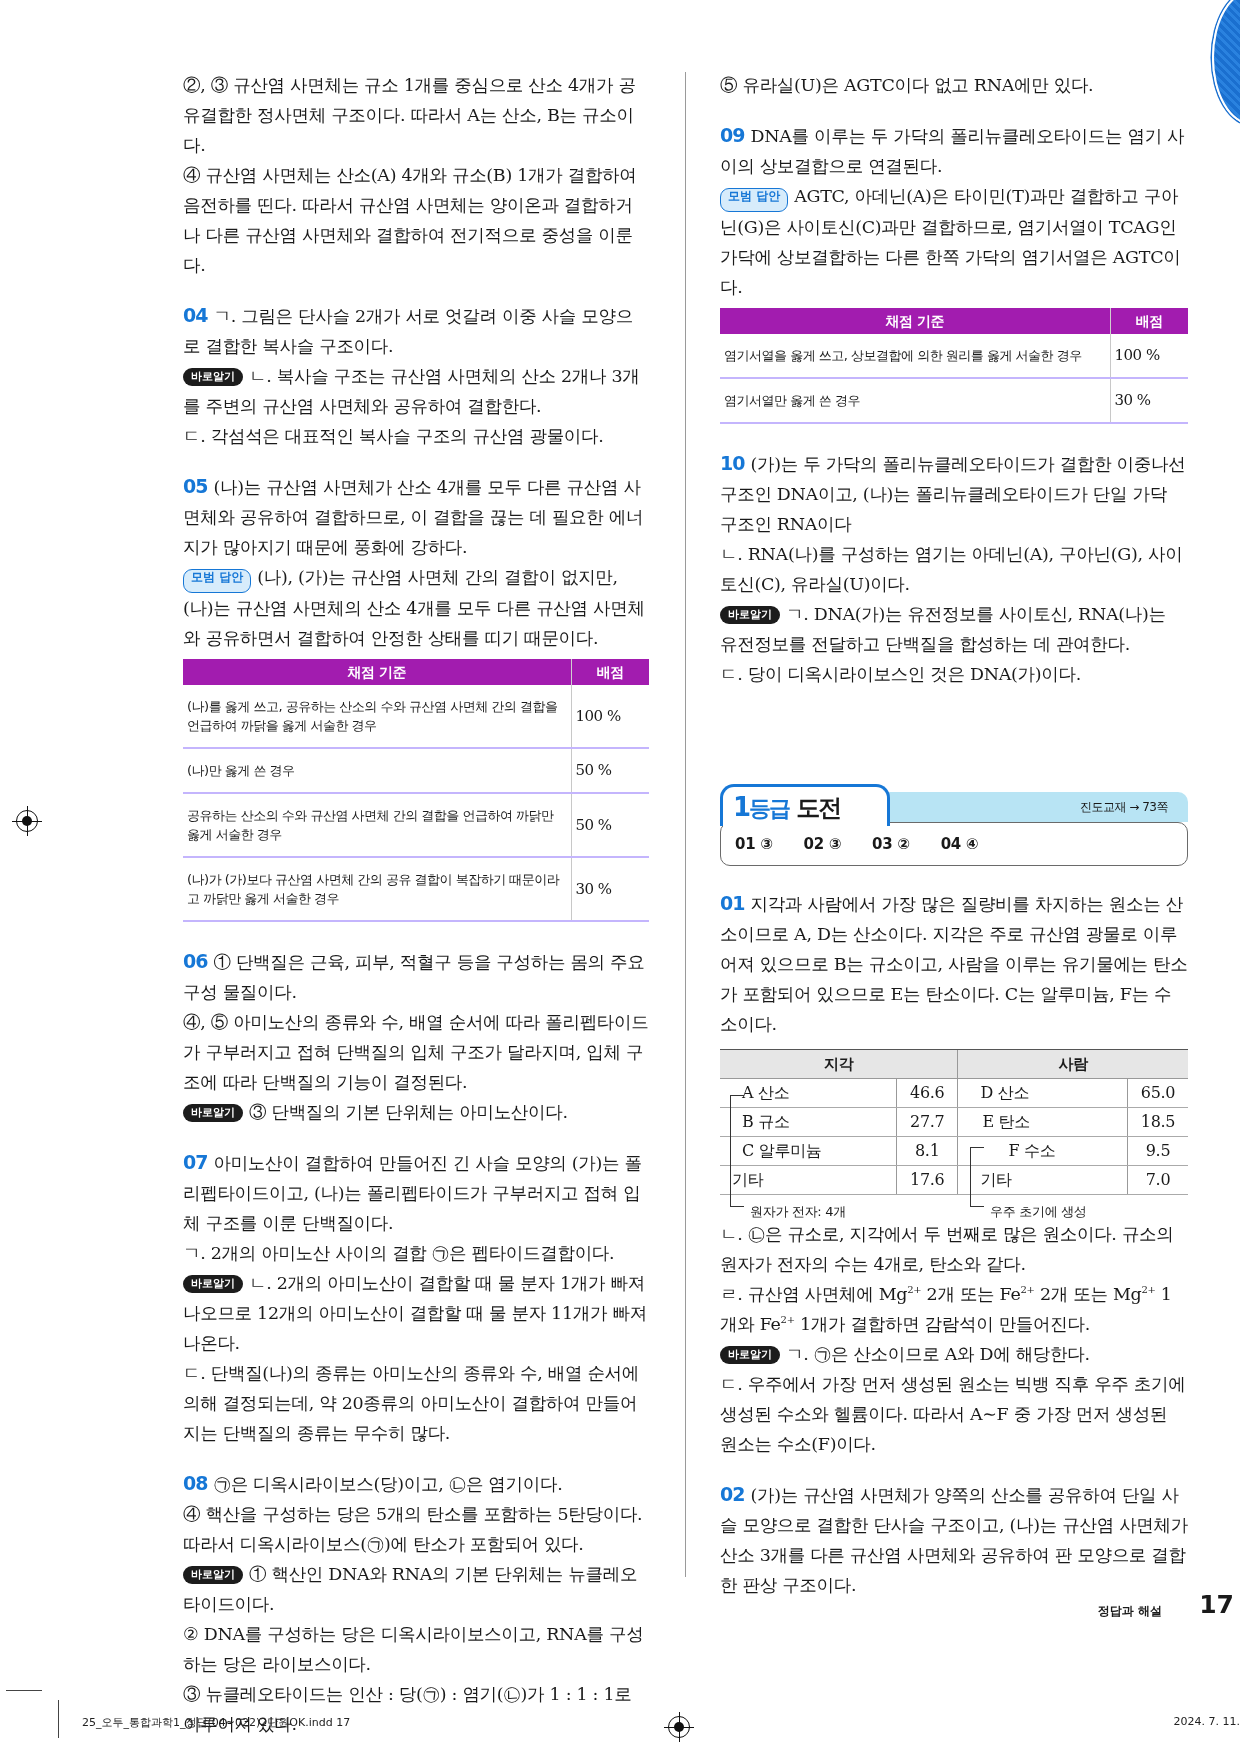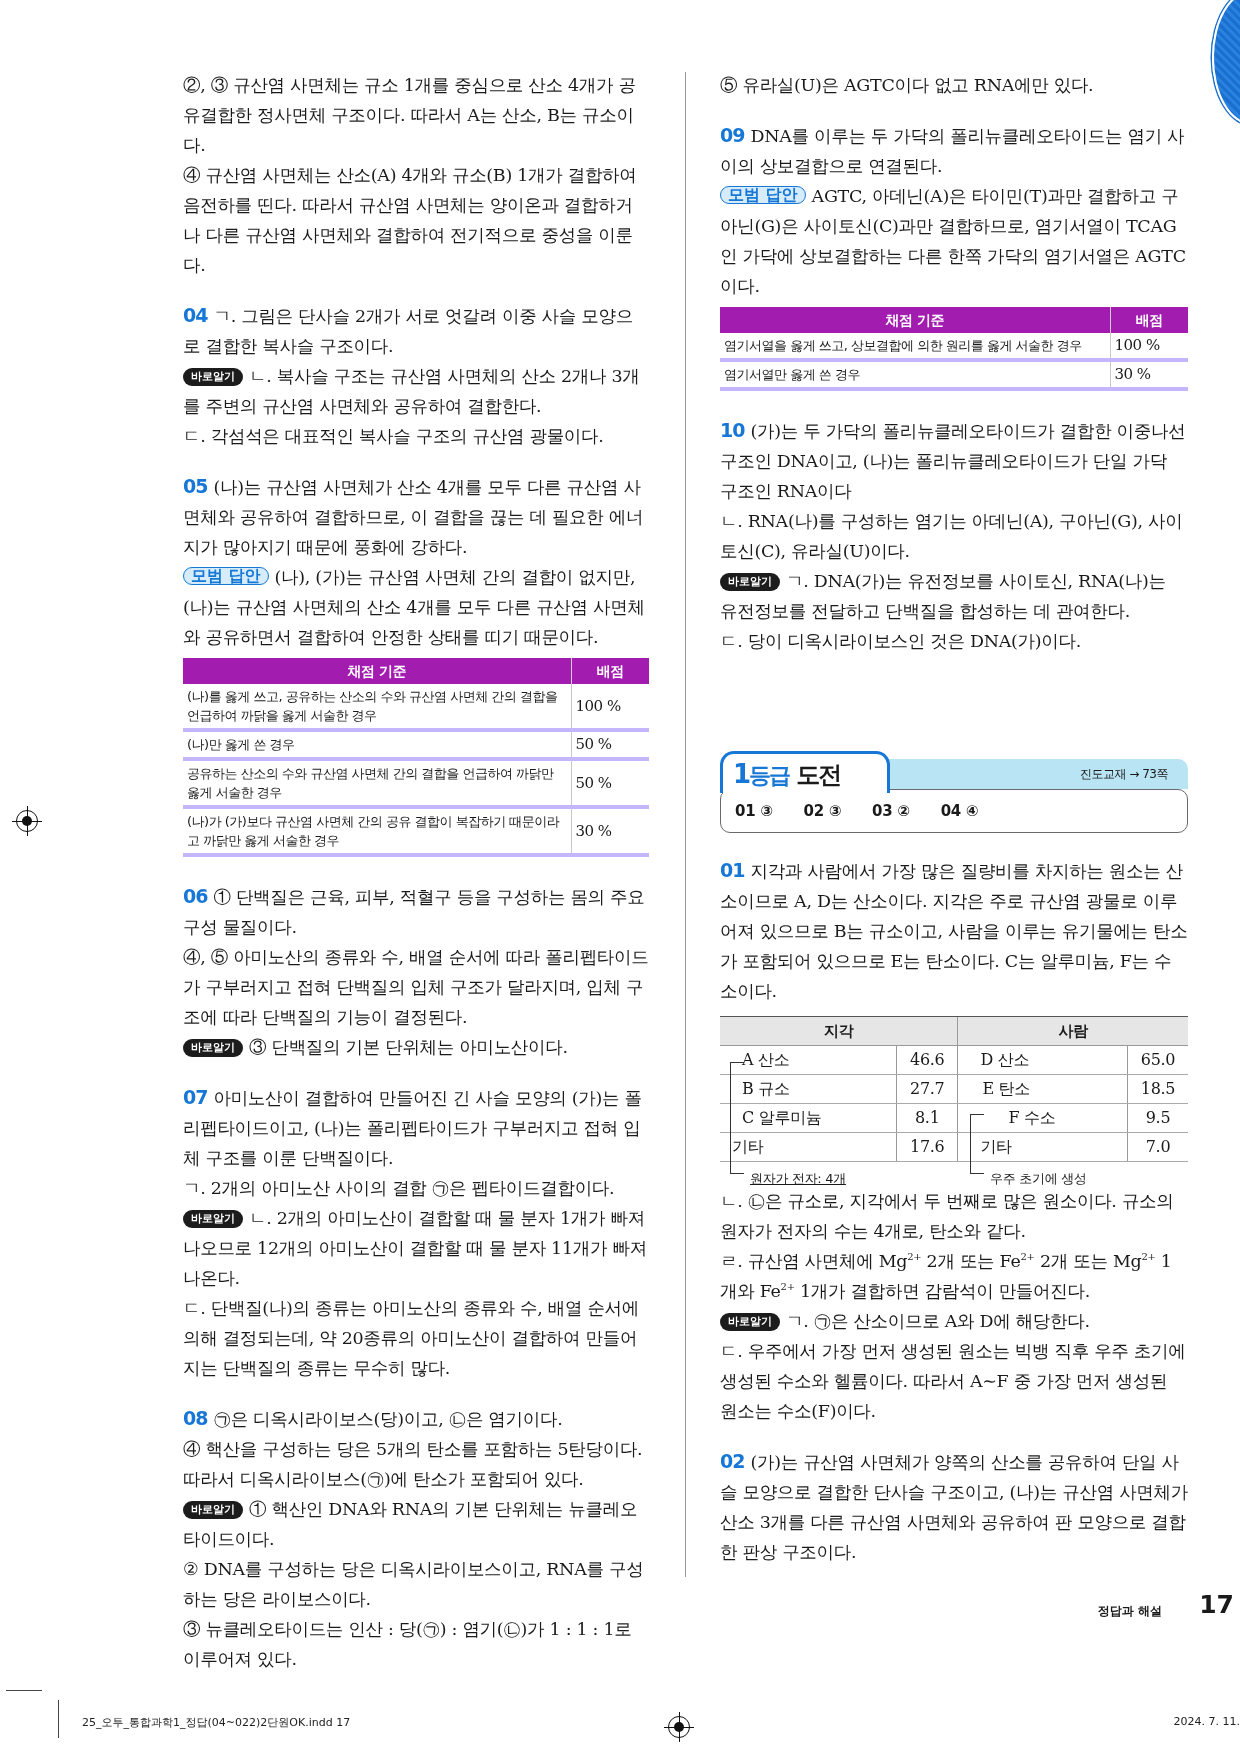--- a/index.html
+++ b/index.html
@@ -7,41 +7,41 @@
   body { position: relative; overflow: hidden; font-family: "DejaVu Serif", "Liberation Serif", serif; color: #1a1a1a; }
   .col { position: absolute; top: 70px; font-size: 17.5px; line-height: 30px; letter-spacing: -0.3px; }
   .col-left { left: 183px; width: 466px; }
   .col-right { left: 720px; width: 468px; }
   .divider { position: absolute; left: 685px; top: 72px; width: 1px; height: 1505px; background: #9a9a9a; }
   .para { margin: 0; }
   .qblock { margin-top: 20px; }
   .qblock:first-child { margin-top: 0; }
   .qnum { color: #1677d6; font-family: "DejaVu Sans", "Liberation Sans", sans-serif; font-weight: bold; font-size: 19px; letter-spacing: -1px; margin-right: 6px; }
   .badge-dark { display: inline-block; background: #1c1c1c; color: #fff; font-family: "DejaVu Sans", sans-serif; font-size: 11px; font-weight: bold; line-height: 18px; height: 18px; padding: 0 8px; border-radius: 9px; vertical-align: 2px; margin-right: 6px; letter-spacing: 0; }
-  .badge-blue { display: inline-block; background: #d7ecfb; color: #1677d6; border: 1.5px solid #1677d6; font-family: "DejaVu Sans", sans-serif; font-size: 16px; font-weight: bold; line-height: 15px; height: 18px; padding: 0 7px; border-radius: 9px; vertical-align: 2px; margin-right: 6px; letter-spacing: 0; }
+  .badge-blue { display: inline-block; background: #d7ecfb; color: #1677d6; border: 1.5px solid #1677d6; font-family: "DejaVu Sans", sans-serif; font-size: 12px; font-weight: bold; line-height: 15px; height: 24px; padding: 0 7px; border-radius: 9px; vertical-align: 2px; margin-right: 6px; letter-spacing: 0; }
   table.grade { width: 100%; border-collapse: collapse; margin-top: 6px; font-family: "DejaVu Sans", "Liberation Sans", sans-serif; font-size: 13px; line-height: 19px; letter-spacing: -0.5px; }
   table.grade th { background: #a21caf; color: #fff; font-weight: bold; height: 26px; font-size: 14px; text-align: center; border-right: 1px solid #cfcfcf; }
   table.grade th:last-child { border-right: none; }
-  table.grade td { border-bottom: 4px solid #c4b5fd; padding: 3px 4px; vertical-align: middle; }
+  table.grade td { border-bottom: 2px solid #c4b5fd; padding: 12px 4px; vertical-align: middle; }
   table.grade td.score { border-left: 1px solid #c8c8c8; width: 78px; font-family: "DejaVu Serif", serif; font-size: 15px; }
   .challenge { position: relative; margin-top: 95px; height: 80px; }
   .ch-tab { position: absolute; left: 0; top: 0; width: 170px; height: 42px; border: 3px solid #1677d6; border-bottom: none; border-radius: 14px 14px 0 0; background: #fff; z-index: 2; font-family: "DejaVu Sans", sans-serif; font-weight: bold; font-size: 26px; line-height: 40px; padding-left: 10px; letter-spacing: -2px; }
   .ch-tab .one { color: #1677d6; }
   .ch-tab .grade-word { color: #1677d6; font-size: 22px; }
   .ch-tab .challenge-word { color: #1a1a1a; font-size: 24px; }
   .ch-bar { position: absolute; left: 160px; top: 8px; right: 0; height: 30px; background: #b8e4f4; border-radius: 10px 10px 0 0; font-family: "DejaVu Sans", sans-serif; font-size: 12px; text-align: right; padding-right: 20px; line-height: 30px; letter-spacing: -0.5px; }
   .ch-box { position: absolute; left: 0; top: 38px; right: 0; height: 44px; border: 1.5px solid #6a6a6a; border-radius: 10px; background: #fff; font-family: "DejaVu Sans", sans-serif; font-weight: bold; font-size: 15px; line-height: 42px; padding-left: 14px; }
   .ch-box span { margin-right: 26px; margin-top: 10px; }
   table.elem { width: 100%; border-collapse: collapse; margin-top: 10px; font-size: 16px; line-height: 28px; }
   table.elem th { background: #e6e6e6; font-family: "DejaVu Sans", sans-serif; font-size: 15px; font-weight: bold; height: 28px; border-top: 1.5px solid #555; border-bottom: 1px solid #999; }
   table.elem th.sep, table.elem td.sep { border-left: 1px solid #999; }
   table.elem td { border-bottom: 1px solid #aaa; height: 29px; text-align: center; }
   table.elem td.lbl { text-align: left; padding-left: 22px; }
   .elem-notes { position: relative; height: 24px; font-family: "DejaVu Sans", sans-serif; font-size: 13px; }
-  .elem-notes .n1 { position: absolute; left: 30px; top: 2px; text-decoration: underline; }
+  .elem-notes .n1 { position: absolute; left: 30px; top: 2px; }
   .elem-notes .n2 { position: absolute; left: 270px; top: 2px; }
   .bracket-l { position: absolute; border-left: 1px solid #333; border-top: 1px solid #333; border-bottom: 1px solid #333; width: 14px; }
   .footer-label { position: absolute; right: 78px; top: 1603px; font-family: "DejaVu Sans", sans-serif; font-size: 12px; font-weight: bold; }
   .page-num { position: absolute; right: 6px; top: 1590px; font-family: "DejaVu Sans", sans-serif; font-size: 25px; font-weight: bold; }
   .slug { position: absolute; left: 82px; top: 1715px; font-family: "DejaVu Sans", sans-serif; font-size: 11px; color: #222; }
   .slug-date { position: absolute; right: 0; top: 1715px; font-family: "DejaVu Sans", sans-serif; font-size: 11px; color: #222; }
   .slug-bar { position: absolute; left: 58px; top: 1700px; width: 1px; height: 38px; background: #444; }
   .cropmark { position: absolute; left: 6px; top: 1690px; width: 36px; height: 1px; background: #444; }
   .reg { position: absolute; width: 22px; height: 22px; border-radius: 50%; border: 1px solid #111; }
   .reg::before { content: ""; position: absolute; left: 5px; top: 5px; width: 10px; height: 10px; border-radius: 50%; background: #111; }

